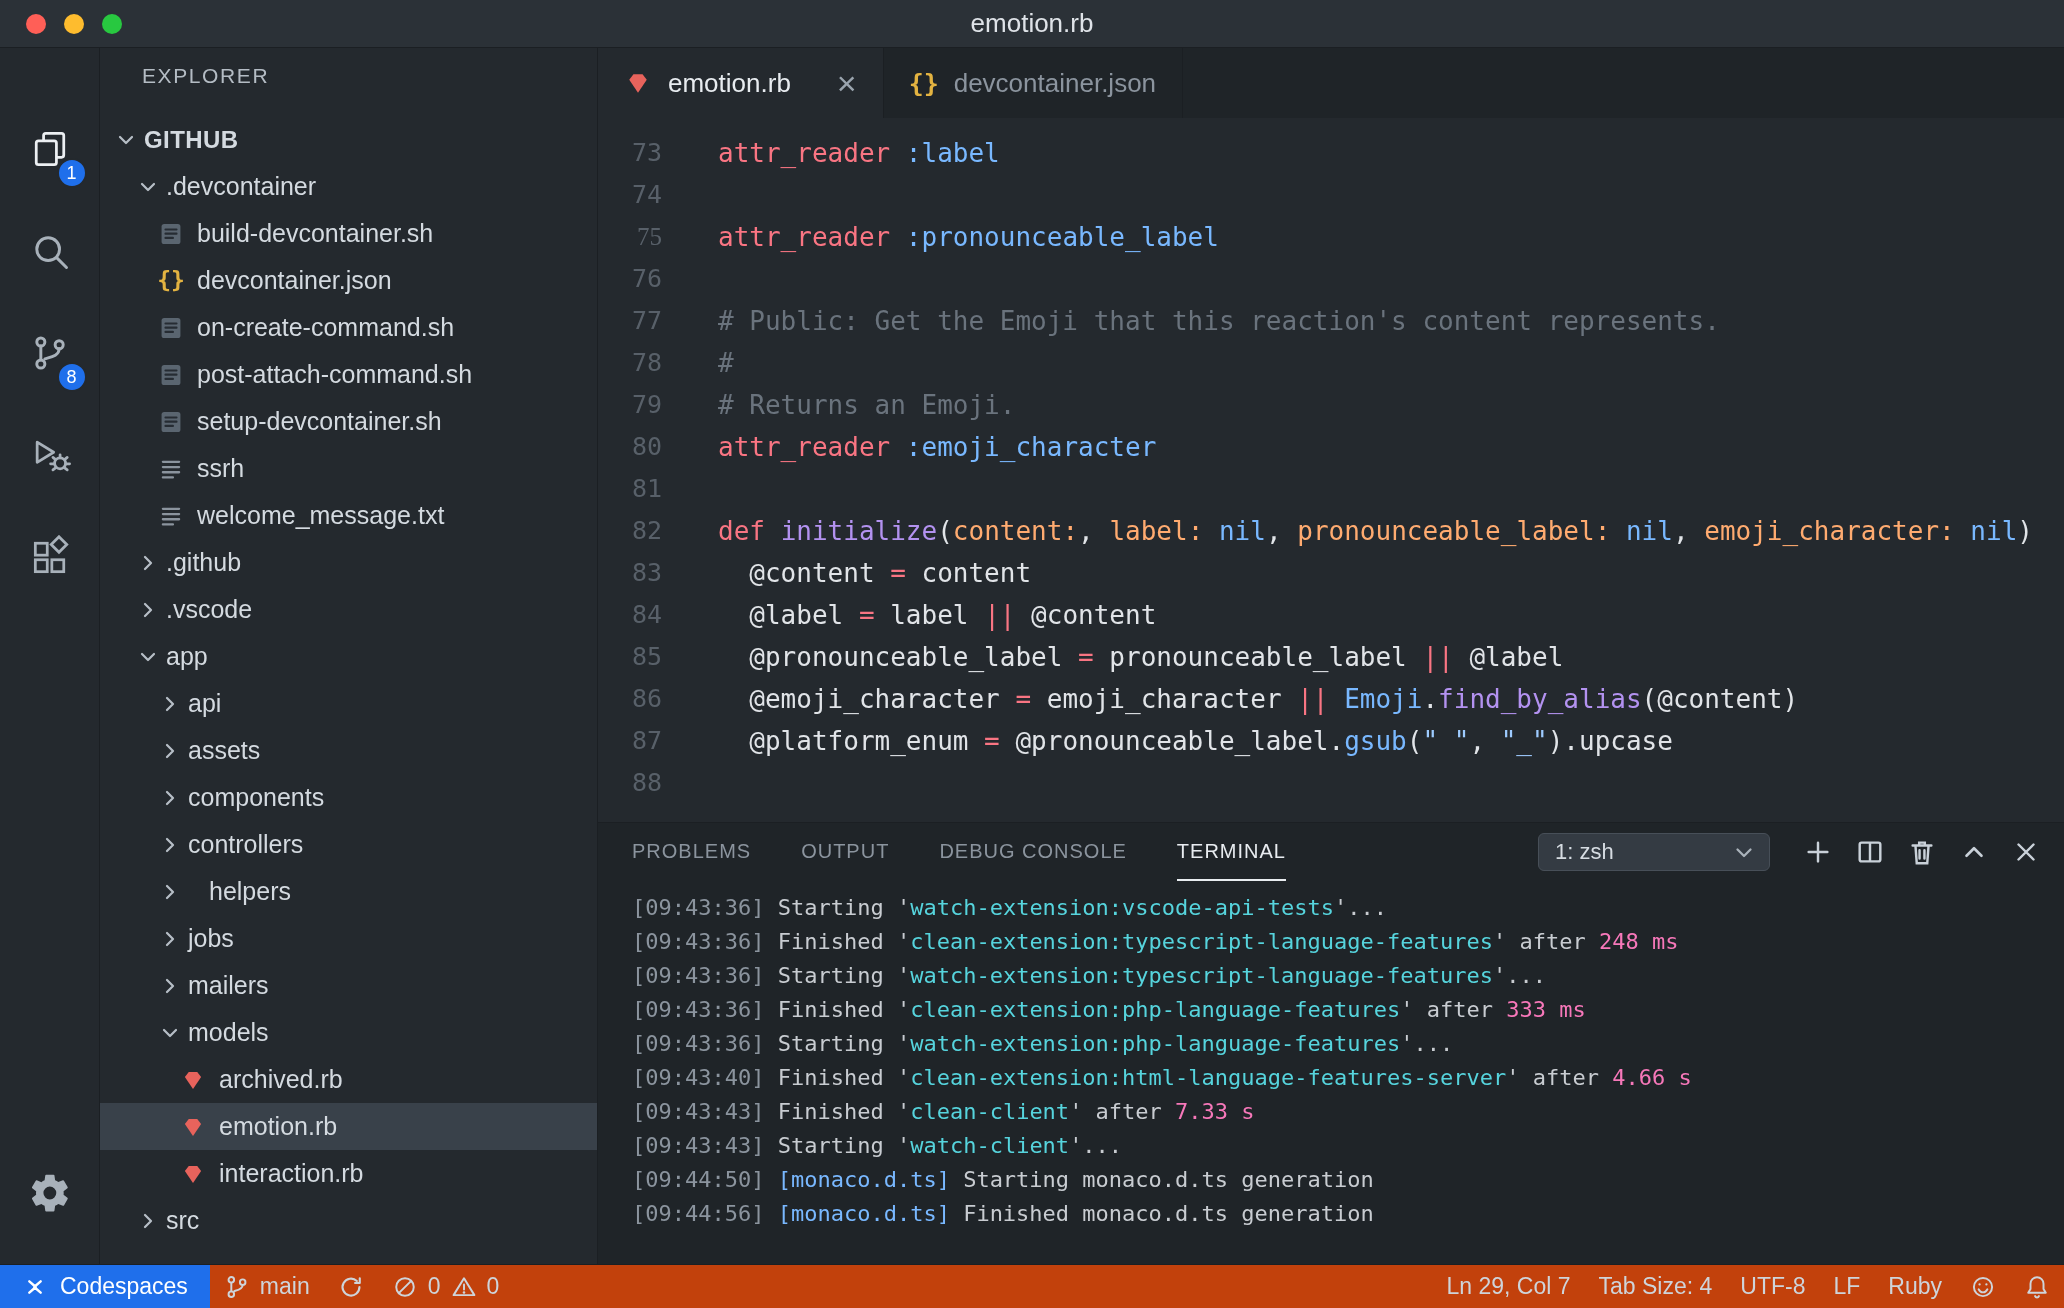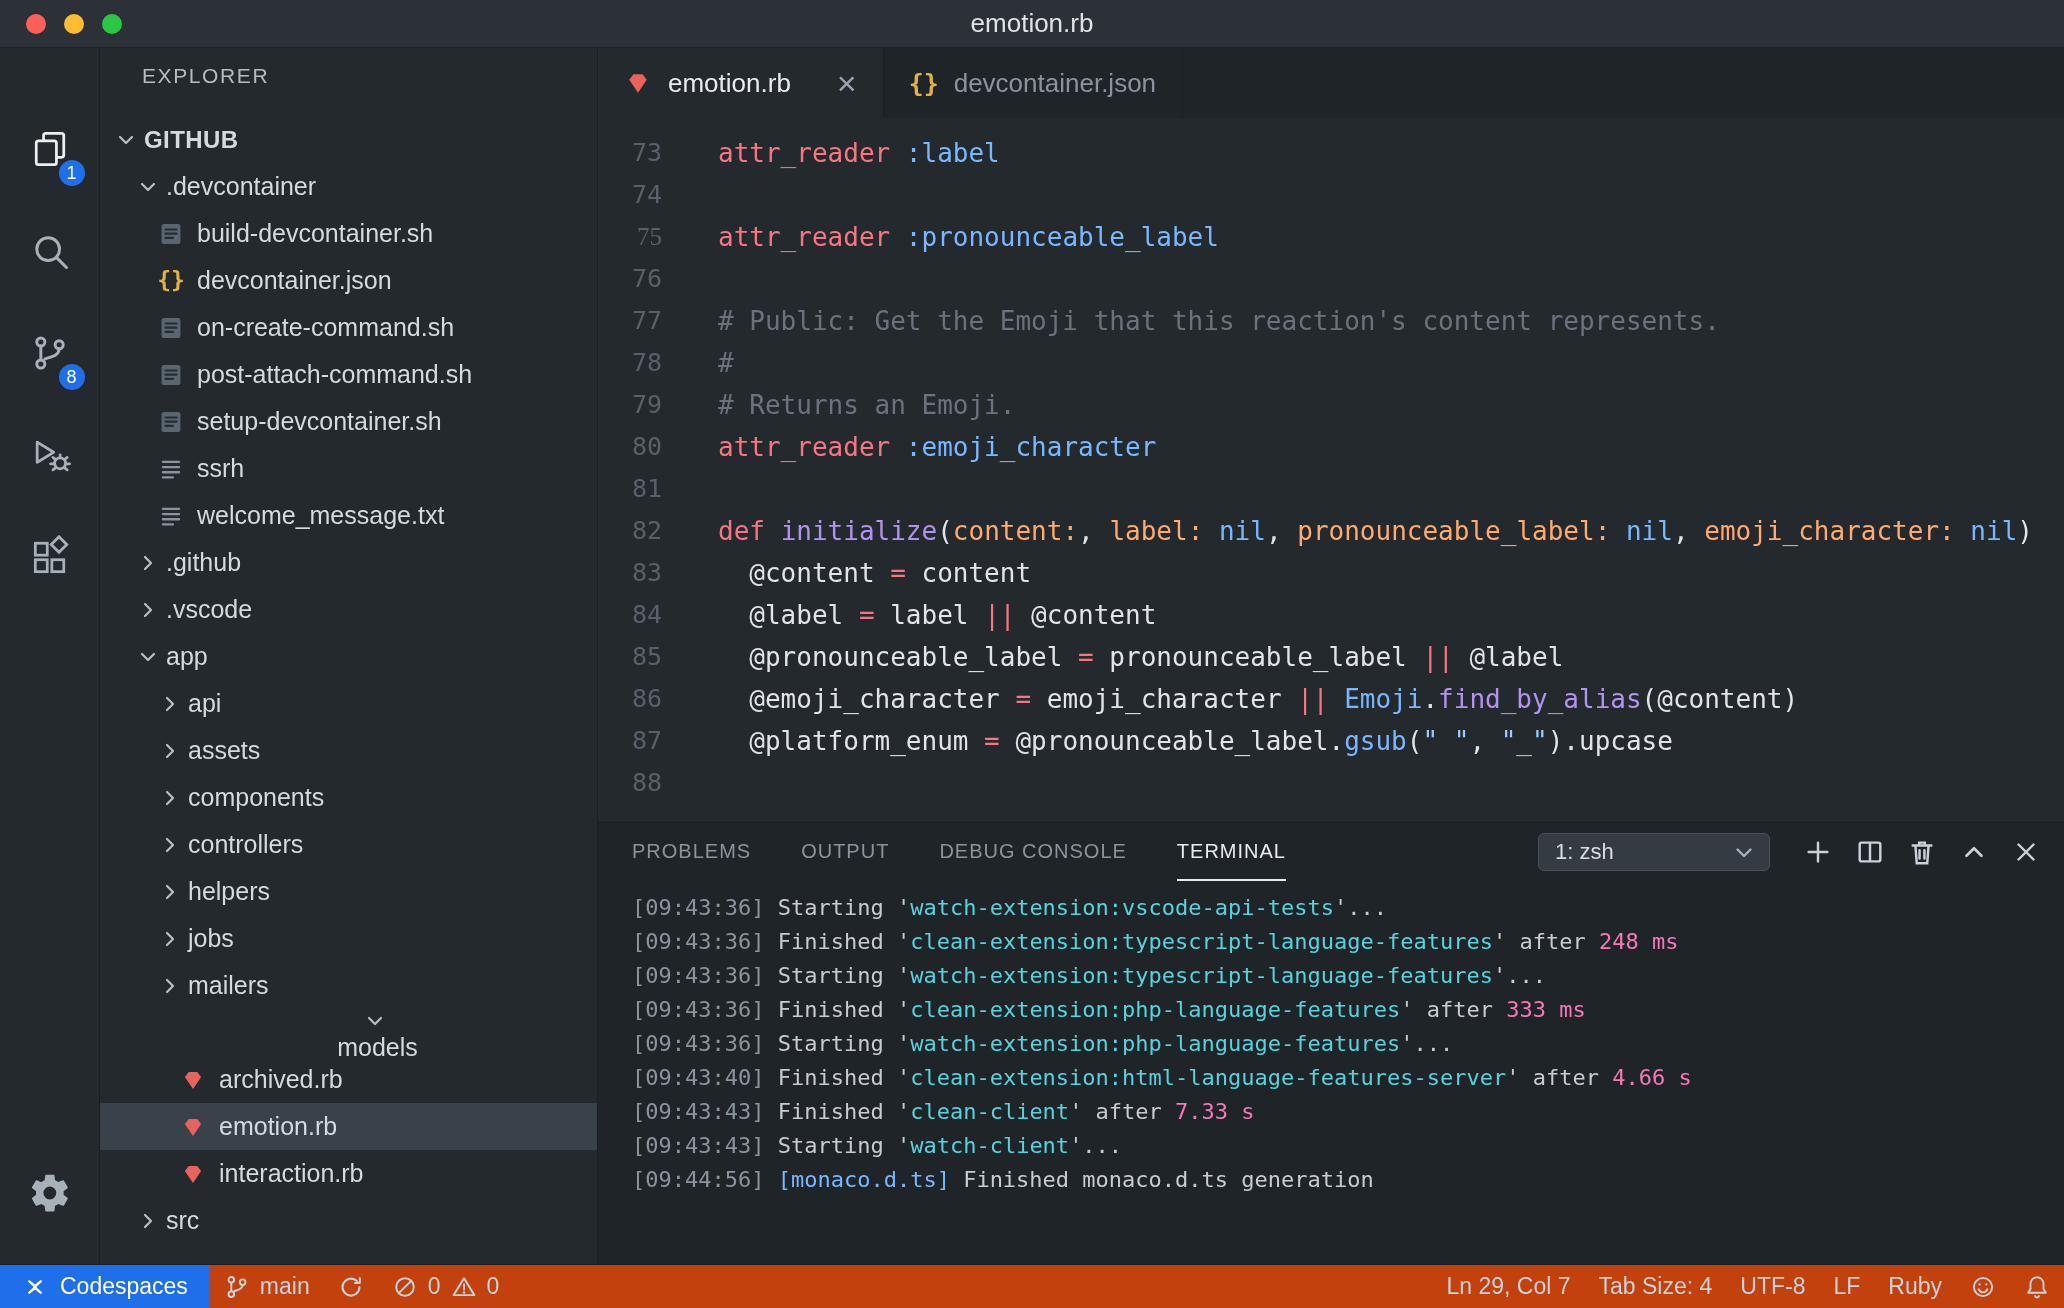--- a/index.html
+++ b/index.html
@@ -246,39 +246,39 @@
               <path d="M6 4l4 4-4 4" fill="none" stroke="currentColor" stroke-width="1.5" stroke-linecap="round" stroke-linejoin="round"></path>
             </svg>
             <span class="tree-label">components</span>
           </div>
           <div class="tree-row" style="padding-left: 58px;">
             <svg class="chev" viewBox="0 0 16 16">
               <path d="M6 4l4 4-4 4" fill="none" stroke="currentColor" stroke-width="1.5" stroke-linecap="round" stroke-linejoin="round"></path>
             </svg>
             <span class="tree-label">controllers</span>
           </div>
-          <div class="tree-row" style="padding-left: 58px;">
+          <div class="tree-row" style="padding-left: 58px; gap: 21px;">
             <svg class="chev" viewBox="0 0 16 16">
               <path d="M6 4l4 4-4 4" fill="none" stroke="currentColor" stroke-width="1.5" stroke-linecap="round" stroke-linejoin="round"></path>
             </svg>
             <span class="tree-label">helpers</span>
           </div>
           <div class="tree-row" style="padding-left: 58px;">
             <svg class="chev" viewBox="0 0 16 16">
               <path d="M6 4l4 4-4 4" fill="none" stroke="currentColor" stroke-width="1.5" stroke-linecap="round" stroke-linejoin="round"></path>
             </svg>
             <span class="tree-label">jobs</span>
           </div>
           <div class="tree-row" style="padding-left: 58px;">
             <svg class="chev" viewBox="0 0 16 16">
               <path d="M6 4l4 4-4 4" fill="none" stroke="currentColor" stroke-width="1.5" stroke-linecap="round" stroke-linejoin="round"></path>
             </svg>
             <span class="tree-label">mailers</span>
           </div>
-          <div class="tree-row" style="padding-left: 58px; flex-direction: column;">
+          <div class="tree-row" style="padding-left: 58px;">
             <svg class="chev exp" viewBox="0 0 16 16">
               <path d="M6 4l4 4-4 4" fill="none" stroke="currentColor" stroke-width="1.5" stroke-linecap="round" stroke-linejoin="round"></path>
             </svg>
             <span class="tree-label">models</span>
           </div>
           <div class="tree-row" style="padding-left: 80px;">
             <svg class="ficon" viewBox="0 0 16 16">
               <path d="M3 6.1L5.4 3h5.2L13 6.1 8 13.6z" fill="var(--ruby-color,#e8635c)"></path>
             </svg>
             <span class="tree-label">archived.rb</span>
@@ -384,20 +384,21 @@
         </div>
         <div id="terminal">
             <div class="term-line"><span style="color: rgb(139, 148, 158);">[09:43:36] </span><span style="color: rgb(200, 204, 209);">Starting </span><span style="color: rgb(200, 204, 209);">'</span><span style="color: rgb(86, 212, 221);">watch-extension:vscode-api-tests</span><span style="color: rgb(200, 204, 209);">'...</span></div>
             <div class="term-line"><span style="color: rgb(139, 148, 158);">[09:43:36] </span><span style="color: rgb(200, 204, 209);">Finished </span><span style="color: rgb(200, 204, 209);">'</span><span style="color: rgb(86, 212, 221);">clean-extension:typescript-language-features</span><span style="color: rgb(200, 204, 209);">' after </span><span style="color: rgb(247, 120, 186);">248 ms</span></div>
             <div class="term-line"><span style="color: rgb(139, 148, 158);">[09:43:36] </span><span style="color: rgb(200, 204, 209);">Starting </span><span style="color: rgb(200, 204, 209);">'</span><span style="color: rgb(86, 212, 221);">watch-extension:typescript-language-features</span><span style="color: rgb(200, 204, 209);">'...</span></div>
             <div class="term-line"><span style="color: rgb(139, 148, 158);">[09:43:36] </span><span style="color: rgb(200, 204, 209);">Finished </span><span style="color: rgb(200, 204, 209);">'</span><span style="color: rgb(86, 212, 221);">clean-extension:php-language-features</span><span style="color: rgb(200, 204, 209);">' after </span><span style="color: rgb(247, 120, 186);">333 ms</span></div>
             <div class="term-line"><span style="color: rgb(139, 148, 158);">[09:43:36] </span><span style="color: rgb(200, 204, 209);">Starting </span><span style="color: rgb(200, 204, 209);">'</span><span style="color: rgb(86, 212, 221);">watch-extension:php-language-features</span><span style="color: rgb(200, 204, 209);">'...</span></div>
             <div class="term-line"><span style="color: rgb(139, 148, 158);">[09:43:40] </span><span style="color: rgb(200, 204, 209);">Finished </span><span style="color: rgb(200, 204, 209);">'</span><span style="color: rgb(86, 212, 221);">clean-extension:html-language-features-server</span><span style="color: rgb(200, 204, 209);">' after </span><span style="color: rgb(247, 120, 186);">4.66 s</span></div>
             <div class="term-line"><span style="color: rgb(139, 148, 158);">[09:43:43] </span><span style="color: rgb(200, 204, 209);">Finished </span><span style="color: rgb(200, 204, 209);">'</span><span style="color: rgb(86, 212, 221);">clean-client</span><span style="color: rgb(200, 204, 209);">' after </span><span style="color: rgb(247, 120, 186);">7.33 s</span></div>
             <div class="term-line"><span style="color: rgb(139, 148, 158);">[09:43:43] </span><span style="color: rgb(200, 204, 209);">Starting </span><span style="color: rgb(200, 204, 209);">'</span><span style="color: rgb(86, 212, 221);">watch-client</span><span style="color: rgb(200, 204, 209);">'...</span></div>
+            <div class="term-line"><span style="color: rgb(139, 148, 158);">[09:44:50] </span><span style="color: rgb(121, 184, 255);">[monaco.d.ts]</span><span style="color: rgb(200, 204, 209);"> Starting monaco.d.ts generation</span></div>
             <div class="term-line"><span style="color: rgb(139, 148, 158);">[09:44:56] </span><span style="color: rgb(121, 184, 255);">[monaco.d.ts]</span><span style="color: rgb(200, 204, 209);"> Finished monaco.d.ts generation</span></div>
           </div>
       </div>
     </div>
   </div>
 
   <div id="statusbar">
     <div id="codespaces">
       <svg viewBox="0 0 16 16" fill="none" stroke="currentColor" stroke-width="1.5" stroke-linecap="round" stroke-linejoin="round">
         <path d="M4.5 4.5L8.5 8l-4 3.5M11.5 4.5L7.5 8l4 3.5"></path>

